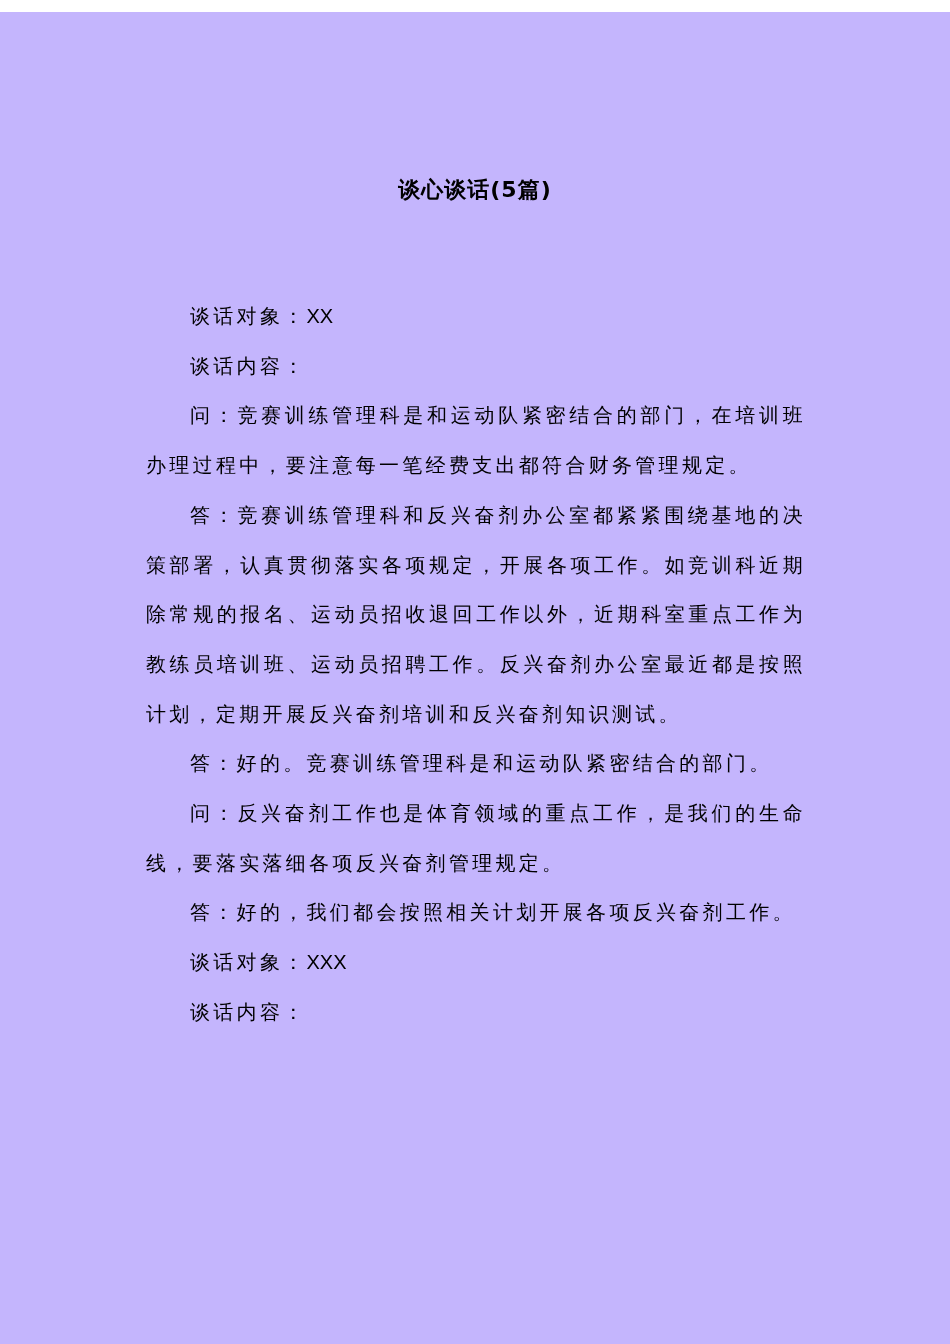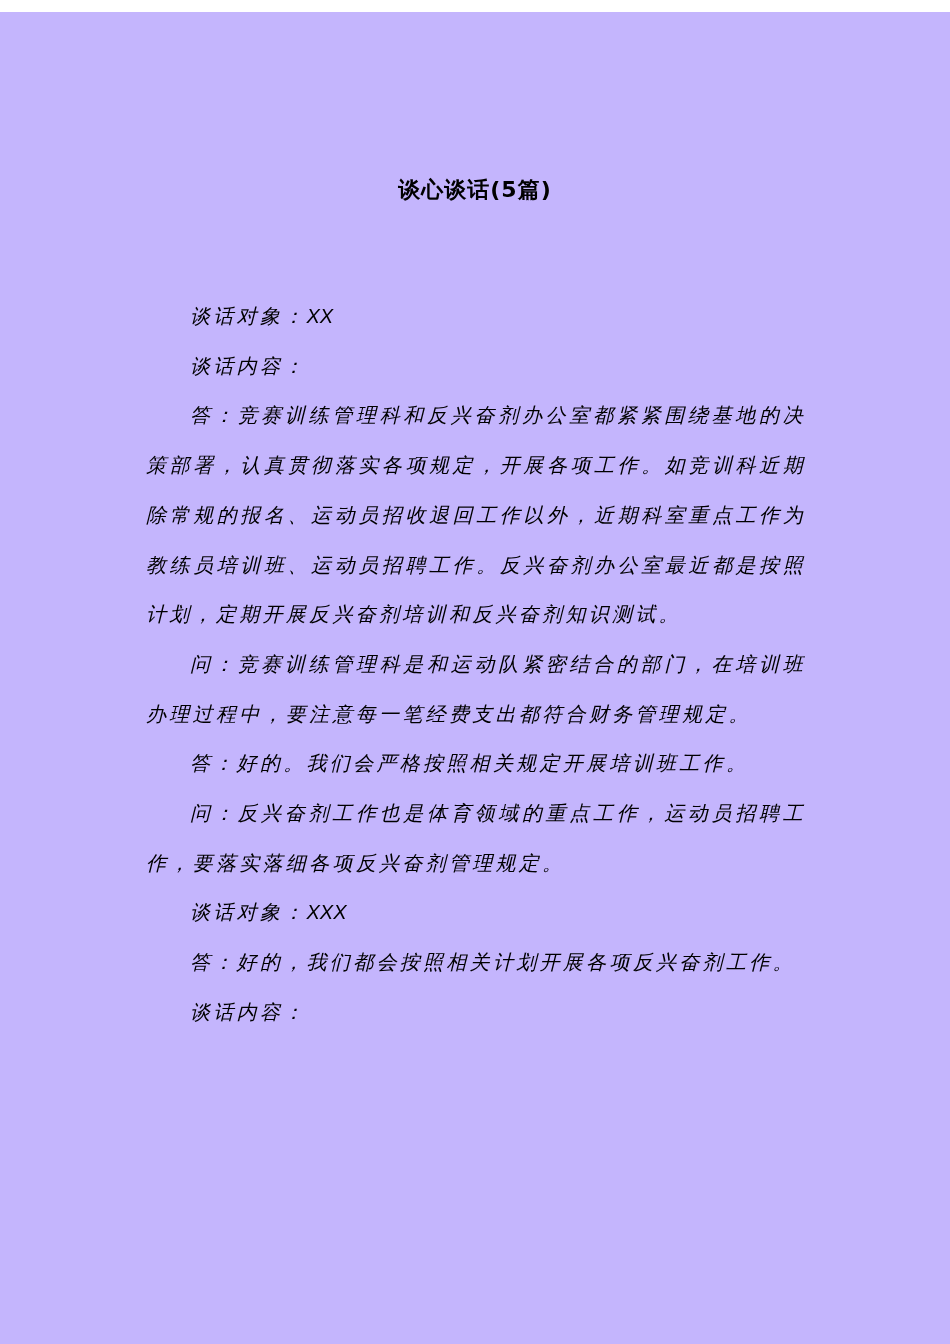--- a/index.html
+++ b/index.html
@@ -43,37 +43,36 @@
     .para {
       margin: 0;
       font-size: 20px;
       line-height: 49.7px;
       text-indent: 44px;
       letter-spacing: 3.3px;
       text-align: justify;
       text-align-last: left;
       word-break: break-all;
       white-space: normal;
-      font-style: italic;
     }
     .latin {
       font-family: "Liberation Sans", "DejaVu Sans", sans-serif;
       letter-spacing: 0;
     }
   </style>
 </head>
 <body>
 
 <div class="page">
   <div class="title">谈心谈话(5篇)</div>
 
   <div class="body-text">
     <p class="para"><span>谈话对象：</span><span class="latin">XX</span></p>
     <p class="para">谈话内容：</p>
+    <p class="para">问：竞赛训练管理科是和运动队紧密结合的部门，在培训班办理过程中，要注意每一笔经费支出都符合财务管理规定。</p>
     <p class="para">答：竞赛训练管理科和反兴奋剂办公室都紧紧围绕基地的决策部署，认真贯彻落实各项规定，开展各项工作。如竞训科近期除常规的报名、运动员招收退回工作以外，近期科室重点工作为教练员培训班、运动员招聘工作。反兴奋剂办公室最近都是按照计划，定期开展反兴奋剂培训和反兴奋剂知识测试。</p>
-    <p class="para">问：竞赛训练管理科是和运动队紧密结合的部门，在培训班办理过程中，要注意每一笔经费支出都符合财务管理规定。</p>
-    <p class="para">答：好的。我们会严格按照相关规定开展培训班工作。</p>
-    <p class="para">问：反兴奋剂工作也是体育领域的重点工作，运动员招聘工作，要落实落细各项反兴奋剂管理规定。</p>
+    <p class="para">答：好的。竞赛训练管理科是和运动队紧密结合的部门。</p>
+    <p class="para">问：反兴奋剂工作也是体育领域的重点工作，是我们的生命线，要落实落细各项反兴奋剂管理规定。</p>
+    <p class="para">答：好的，我们都会按照相关计划开展各项反兴奋剂工作。</p>
     <p class="para"><span>谈话对象：</span><span class="latin">XXX</span></p>
-    <p class="para">答：好的，我们都会按照相关计划开展各项反兴奋剂工作。</p>
     <p class="para">谈话内容：</p>
   </div>
 </div>
 
 </body></html>

